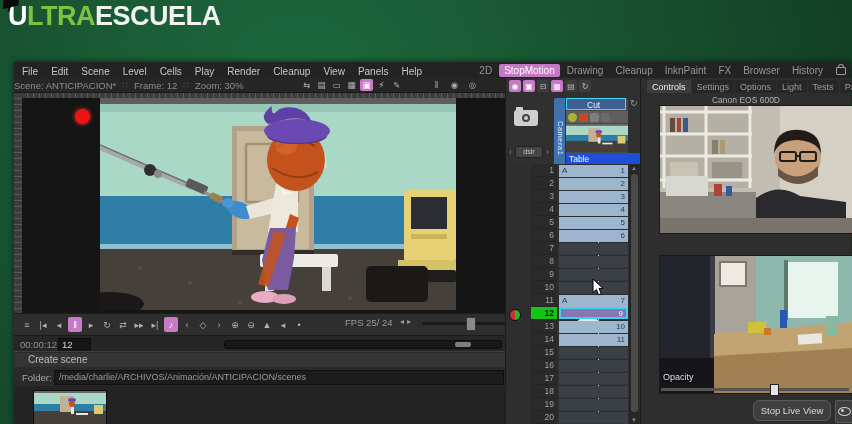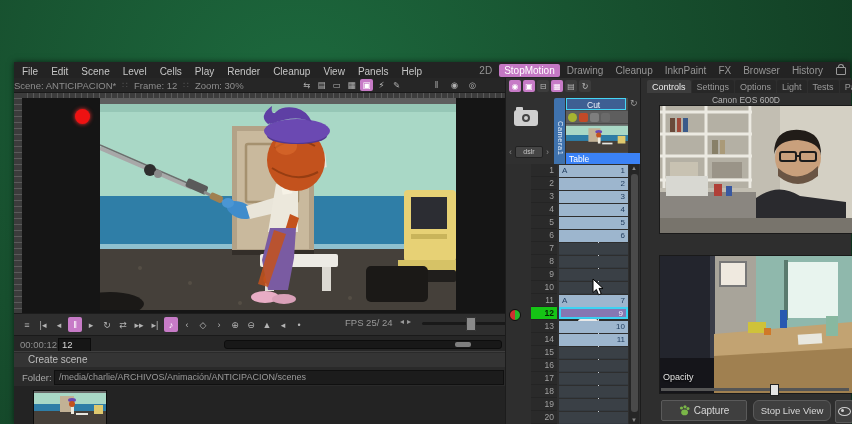--- a/index.html
+++ b/index.html
@@ -67,21 +67,21 @@
   #xnav{position:absolute;left:3px;top:68px;display:flex;align-items:center;gap:3px;}
   #xnav .arr{font-size:9px;color:#8a8a8a;}
   #xnav .navbox{width:26px;height:10px;background:#454545;border:1px solid #222;color:#c8c8c8;font-size:7px;text-align:center;line-height:10px;border-radius:2px;}
   #cameratab{position:absolute;left:48px;top:20px;width:11px;height:80px;background:#3f72ad;border-radius:2px 0 0 2px;color:#eaf2fb;font-size:7.5px;writing-mode:vertical-rl;text-align:center;letter-spacing:.5px;}
   #colbox{position:absolute;left:60px;top:20px;width:62px;height:80px;background:#4a4a4a;}
   #colheader{position:absolute;left:0;top:0;width:60px;height:12px;background:#3e5f93;border:1px solid #45d5f5;color:#eef2fa;font-size:8.5px;padding-left:20px;line-height:12px;box-sizing:border-box;}
   #colicons{position:absolute;left:0;top:13px;width:62px;height:12px;background:#5e5e5e;display:flex;align-items:center;gap:2px;padding-left:2px;box-sizing:border-box;}
   .cicon{width:9px;height:9px;border-radius:2px;}
   .cicon.round{border-radius:50%;}
   #colthumb{position:absolute;left:0;top:26px;width:62px;height:28px;background:#222;}
-  #coltable{position:absolute;left:0;top:55px;width:78px;height:12px;background:#3b82f6;color:#fff;font-size:8.5px;padding-left:3px;line-height:12px;box-sizing:border-box;}
+  #coltable{position:absolute;left:0;top:55px;width:78px;height:12px;background:#1d4ed8;color:#fff;font-size:8.5px;padding-left:3px;line-height:12px;box-sizing:border-box;}
   #colconfig{position:absolute;left:124px;top:20px;font-size:9px;color:#9a9a9a;}
   #xrows{position:absolute;left:0;top:86px;width:135px;height:260px;background:#2e2e2e;}
   #guide-line{position:absolute;left:92px;top:78px;width:1px;height:182px;background:#cfd4d8;}
   .xnum{position:absolute;left:25px;width:26px;height:13px;font-size:8.5px;color:#a2a2a2;text-align:right;padding-right:3px;box-sizing:border-box;line-height:13px;background:#2a2a2a;border-bottom:1px solid #242424;}
   .xnum.sel{background:#15c415;color:#042604;font-weight:bold;}
   .xcell{position:absolute;left:53px;width:69px;height:12px;line-height:12px;font-size:8px;box-sizing:border-box;}
   .xcell.filled{background:#9db6ce;color:#1e3a5c;}
   .xcell.empty{background:#3a4046;border-bottom:1px solid #343a40;}
   .xcell.selected{background:#8677b2;border:2px solid #3cd2f2;color:#f2f2ff;line-height:9px;}
   .xcell .lvl{position:absolute;left:3px;}
@@ -109,20 +109,23 @@
   #btn-stoplive{left:112px;width:78px;font-size:9.5px;border-radius:6px;}
   #btn-eye{left:194px;top:322px;width:16px;height:21px;background:#3f3f3f;border:1px solid #5a5a5a;border-radius:2px;display:flex;align-items:center;justify-content:center;position:absolute;}
   .eyeicon{width:11px;height:7px;border:1.2px solid #cfcfcf;border-radius:50%;position:relative;}
   .eyeicon:after{content:"";position:absolute;left:2.6px;top:1px;width:3.4px;height:3.4px;background:#cfcfcf;border-radius:50%;}
 </style>
 </head>
 <body>
 
 <div id="root">
 
+  <div id="logo">
+    <span class="u"><span class="cap"></span><span>U</span></span><span class="green">LTRA</span><span class="white">ESCUELA</span>
+  </div>
 
   <div id="window">
 
     <div id="menubar" class="abs">
       <div id="menus"><span class="menu-item">File</span><span class="menu-item">Edit</span><span class="menu-item">Scene</span><span class="menu-item">Level</span><span class="menu-item">Cells</span><span class="menu-item">Play</span><span class="menu-item">Render</span><span class="menu-item">Cleanup</span><span class="menu-item">View</span><span class="menu-item">Panels</span><span class="menu-item">Help</span></div>
       <div id="rooms">
           <span class="room-tab">2D</span>
           <span class="room-tab active">StopMotion</span>
           <span class="room-tab">Drawing</span>
           <span class="room-tab">Cleanup</span>
@@ -456,29 +459,20 @@
           <rect x="138" y="78" width="24" height="10" fill="#e8e8e0" transform="rotate(-4 150 83)"></rect>
           <rect x="166" y="60" width="12" height="20" fill="#88b8a0"></rect>
           <rect x="0" y="102" width="54" height="35" fill="#15151a"></rect>
         </svg>
       </div>
 
       <div id="opacity-label">Opacity</div>
       <div id="opacity-track"></div>
       <div id="opacity-handle"></div>
 
-      <div id="btn-capture" class="btn">
-        <svg width="11" height="11" viewBox="0 0 11 11">
-          <circle cx="2.5" cy="3" r="1.6" fill="#7ab648"></circle>
-            <circle cx="6" cy="1.8" r="1.6" fill="#7ab648"></circle>
-          <circle cx="9" cy="3.6" r="1.5" fill="#7ab648"></circle>
-            <ellipse cx="5.6" cy="7.4" rx="3.4" ry="2.8" fill="#7ab648"></ellipse>
-        </svg>
-        <span>Capture</span>
-      </div>
       <div id="btn-stoplive" class="btn">
         <span>Stop Live View</span>
       </div>
       <div id="btn-eye">
         <span class="eyeicon"></span>
       </div>
     </div>
   </div>
 </div>
 

